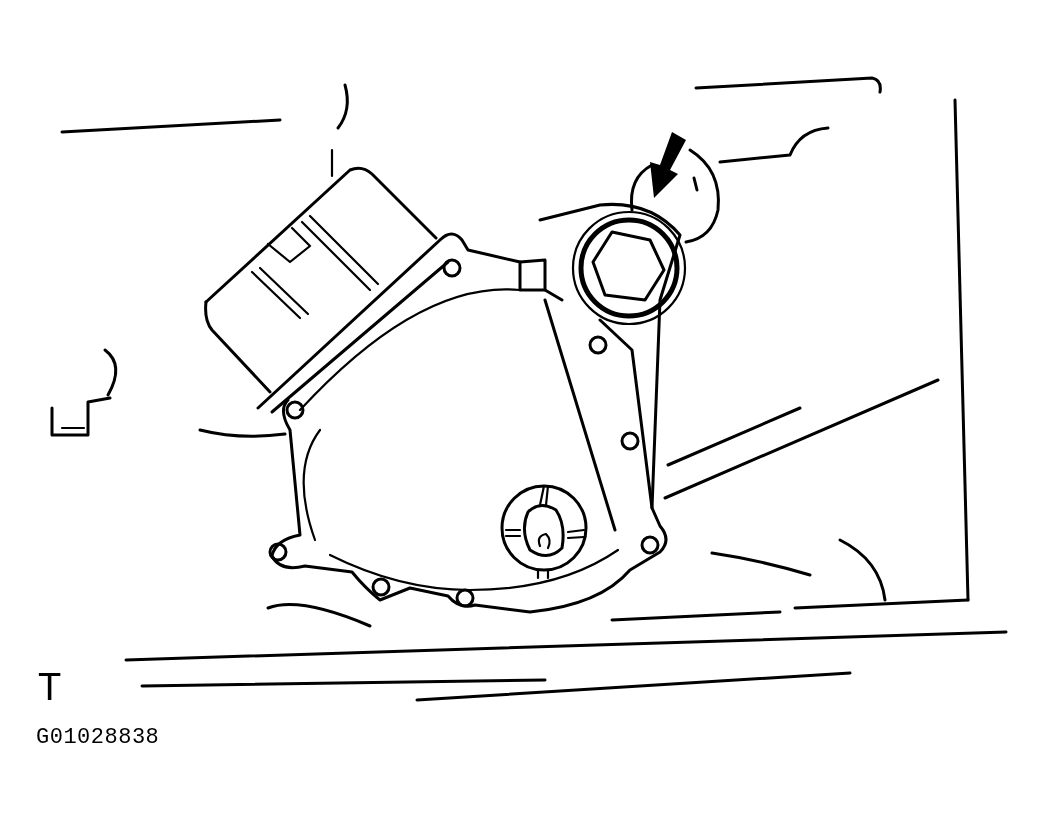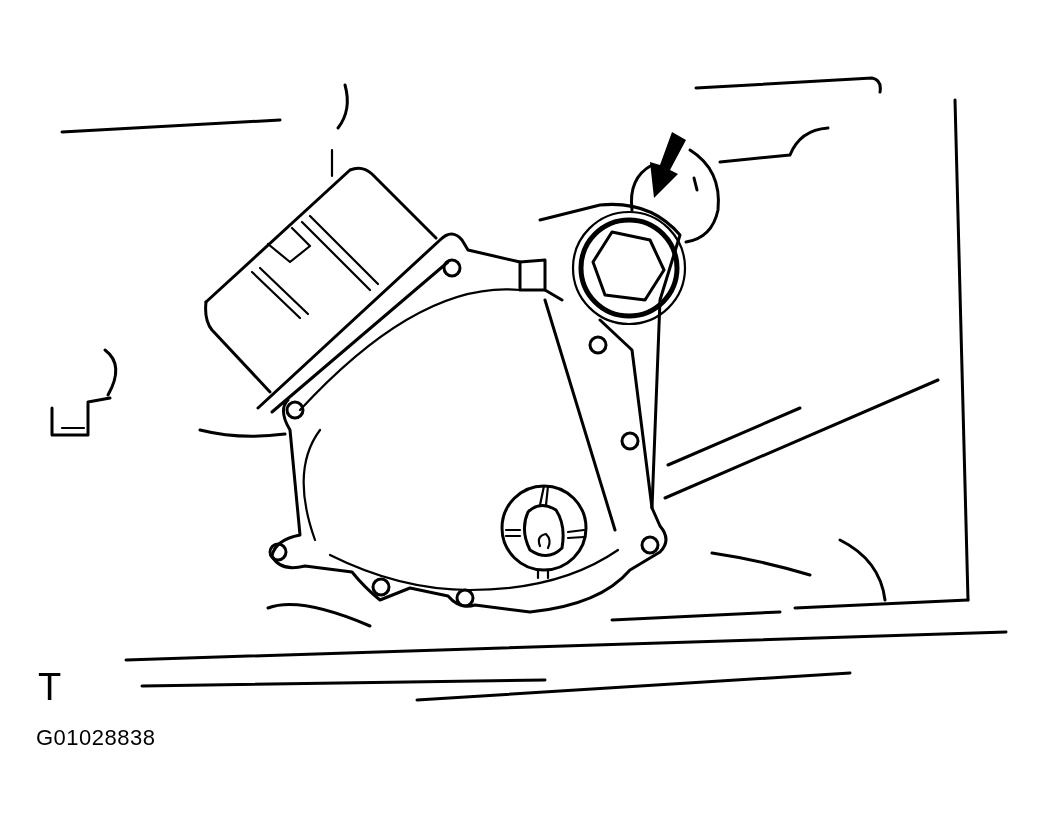--- a/index.html
+++ b/index.html
@@ -2,21 +2,21 @@
 <html><head>
 <meta charset="utf-8">
 <style>
   html,body{margin:0;padding:0;background:#ffffff;}
   #canvas{position:relative;width:1046px;height:822px;background:#ffffff;overflow:hidden;}
   svg{position:absolute;left:0;top:0;}
   .ln{fill:none;stroke:#000;stroke-width:3;stroke-linecap:round;stroke-linejoin:round;}
   .lt{fill:none;stroke:#000;stroke-width:2.2;stroke-linecap:round;stroke-linejoin:round;}
   .thick{fill:none;stroke:#000;stroke-width:5;}
   .label-t{position:absolute;left:38px;top:668px;font-family:"Liberation Sans",sans-serif;font-size:38px;color:#000;line-height:1;}
-  .label-id{position:absolute;left:36px;top:727px;font-family:Liberation Sans, sans-serif;font-size:22px;color:#000;line-height:1;letter-spacing:0.5px;}
+  .label-id{position:absolute;left:36px;top:727px;font-family:Liberation Mono, monospace;font-size:22px;color:#000;line-height:1;letter-spacing:0.5px;}
 </style>
 </head>
 <body>
 
 <div id="canvas">
 <svg width="1046" height="822" viewBox="0 0 1046 822">
 
   <g>
     <path class="ln" d="M62 132 L280 120"></path>
     <path class="ln" d="M345 85 Q352 110 338 128"></path>

